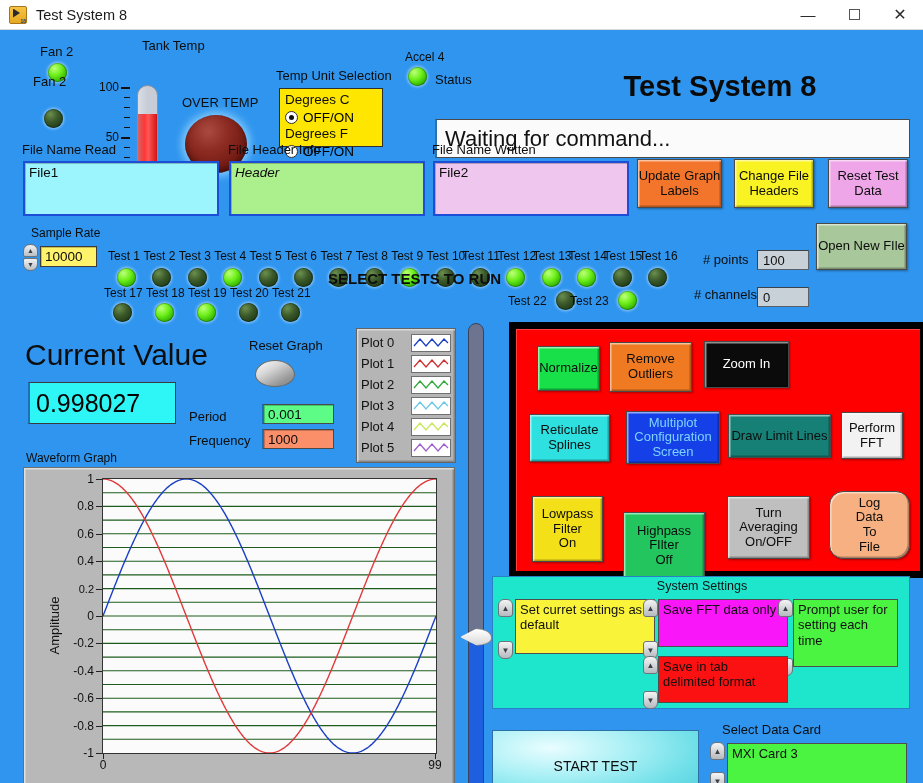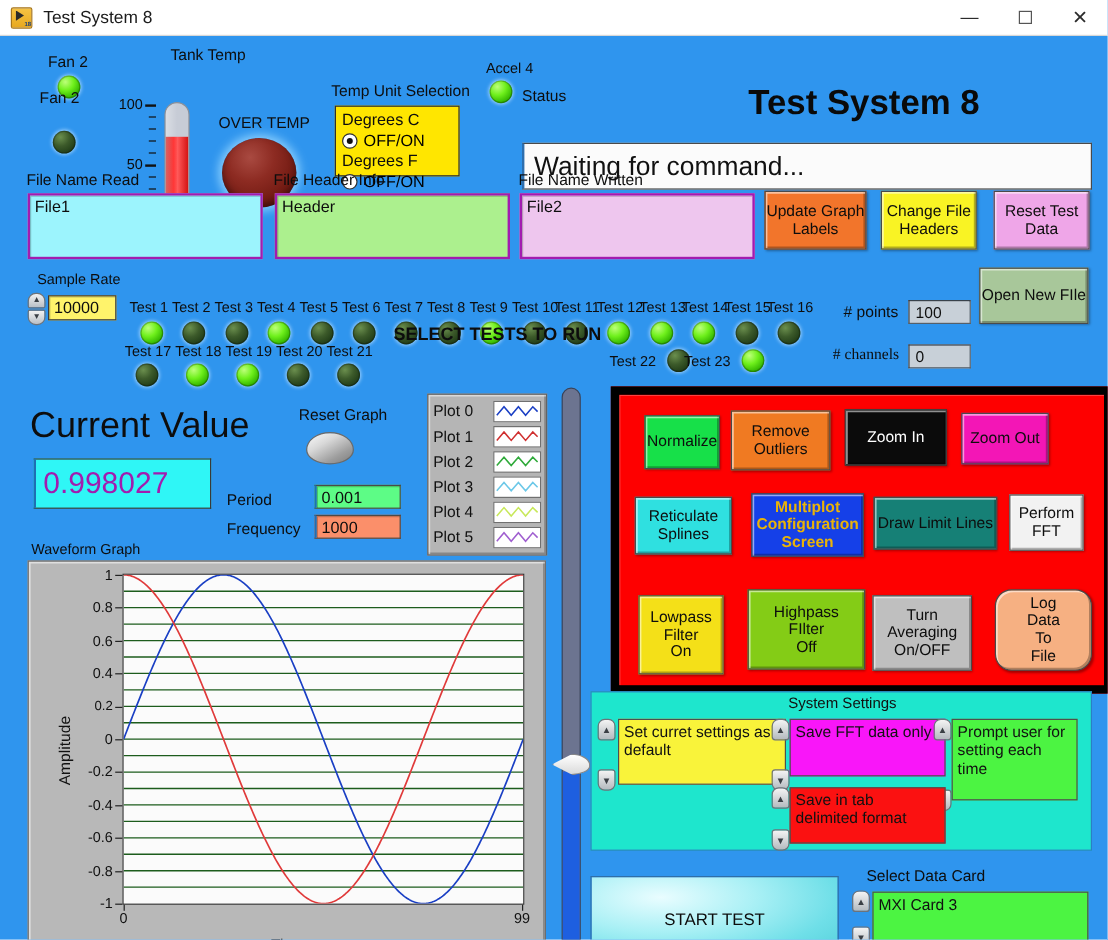--- a/index.html
+++ b/index.html
@@ -112,21 +112,21 @@
     content:""; position:absolute; left:2.5px; top:2.5px; width:5px; height:5px;
     border-radius:50%; background:#111;
   }
 
   
   .tbox{
     position:absolute; border:1px solid #4a4a4a;
     box-shadow:inset 1px 1px 0 rgba(0,0,0,.22);
     font-size:13.5px; color:#0d0d0d; padding:2px 4px; overflow:hidden;
   }
-  .tbox.outlined{ border:2px solid #a21caf; }
+  .tbox.outlined{ border:2px solid #1d4ed8; }
 
   .status-box{
     position:absolute; left:435px; top:89px; width:475px; height:39px;
     background:#fbfbfb; border:1px solid #4a4a4a; border-left:2px solid #2e6fae;
     font-size:22px; color:#111; padding:3px 8px; display:flex; align-items:center;
   }
 
   .big-title{
     position:absolute; left:570px; top:40px; width:300px;
     text-align:center; font-size:29px; font-weight:bold; color:#0a0a0a;
@@ -173,21 +173,21 @@
     font-size:8px; color:#3a3f45;
   }
 
   
   .cv-title{
     position:absolute; left:25px; top:308px; font-size:30px; color:#0d0d0d;
   }
   .cv-box{
     position:absolute; left:28px; top:352px; width:148px; height:42px;
     background:#2ff6f6; border:1px solid #3a3a3a; border-left:2px solid #1f6fb4;
-    font-size:25px; color:#a21caf; display:flex; align-items:center; padding-left:6px;
+    font-size:25px; color:#000000; display:flex; align-items:center; padding-left:6px;
   }
 
   
   .knob{
     position:absolute; left:255px; top:330px; width:40px; height:30px;
   }
   .knob .cap{
     position:absolute; left:0; top:0; width:40px; height:27px;
     background:linear-gradient(150deg,#fcfcfc 0%,#d8d8d8 35%,#9d9d9d 72%,#7d7d7d 100%);
     border:1px solid #6a6a6a; border-radius:50% 50% 50% 50% / 55% 55% 45% 45%;
@@ -356,21 +356,21 @@
     <div class="lbl lbl-sm" style="left:405px; top:20px;">Accel 4</div>
     <div class="led on" style="left:408px; top:37px;"></div>
     <div class="lbl" style="left:435px; top:42px;">Status</div>
     <div class="big-title">Test System 8</div>
     <div class="status-box">Waiting for command...</div>
 
     <div class="lbl" style="left:22px; top:112px;">File Name Read</div>
     <div class="tbox outlined" style="left:23px; top:131px; width:196px; height:55px; background:#9cf4fd;">File1</div>
 
     <div class="lbl" style="left:228px; top:112px;">File Header Info</div>
-    <div class="tbox outlined" style="left:229px; top:131px; width:196px; height:55px; background:#acf08e;">Header</div>
+    <div class="tbox outlined" style="left:229px; top:131px; width:196px; height:55px; background:#acf08e;font-style:italic;">Header</div>
 
     <div class="lbl" style="left:432px; top:112px;">File Name Written</div>
     <div class="tbox outlined" style="left:433px; top:131px; width:196px; height:55px; background:#eec6ee;">File2</div>
 
     <div class="btn3d" style="left:637px; top:129px; width:85px; height:49px; background:#f2752b;">Update Graph
 Labels</div>
     <div class="btn3d" style="left:734px; top:129px; width:80px; height:49px; background:#f9f324;">Change File
 Headers</div>
     <div class="btn3d" style="left:828px; top:129px; width:80px; height:49px; background:#efa6e8;">Reset Test
 Data</div>
@@ -378,21 +378,21 @@
 
     <div class="lbl lbl-sm" style="left:31px; top:196px;">Sample Rate</div>
     <div class="spin" style="left:23px; top:214px;">
       <div class="up">▲</div>
       <div class="dn">▼</div>
     </div>
     <div class="tbox" style="left:40px; top:216px; width:57px; height:21px; background:#fff36b; border:1px solid #3b3b3b;">10000</div>
 
     <div class="lbl" style="left:703px; top:222px;"># points</div>
     <div class="numbox" style="left:757px; top:220px; width:52px; height:20px;">100</div>
-    <div class="lbl" style="left:694px; top:257px;font-family:Liberation Serif, serif;"># channels</div>
+    <div class="lbl" style="left:694px; top:257px;"># channels</div>
     <div class="numbox" style="left:757px; top:257px; width:52px; height:20px;">0</div>
 
     <div id="tests-row1">
         <div class="lbl lbl-sm" style="left: 108px; top: 219px;">Test 1</div>
         <div class="led on" style="left: 117px; top: 238px;"></div>
         <div class="lbl lbl-sm" style="left: 143.4px; top: 219px;">Test 2</div>
         <div class="led off" style="left: 152.4px; top: 238px;"></div>
         <div class="lbl lbl-sm" style="left: 178.8px; top: 219px;">Test 3</div>
         <div class="led off" style="left: 187.8px; top: 238px;"></div>
         <div class="lbl lbl-sm" style="left: 214.2px; top: 219px;">Test 4</div>
@@ -560,35 +560,34 @@
       <div class="track"></div>
       <div class="fill" style="height:160px;"></div>
       <div class="thumb" style="top:305px;"></div>
     </div>
 
     <div class="redpanel">
       <div class="btn3d" style="left:21px; top:17px; width:63px; height:45px; background:#17e049;">Normalize</div>
       <div class="btn3d" style="left:93px; top:13px; width:83px; height:50px; background:#f07a22;">Remove
 Outliers</div>
       <div class="btn3d" style="left:188px; top:12px; width:85px; height:47px; background:#0b0b0b; color:#fff;">Zoom In</div>
-      <div class="btn3d" style="left:285px; top:15px; width:73px; height:43px; background:#f316b6;">Zoom Out</div>
 
       <div class="btn3d" style="left:13px; top:85px; width:81px; height:48px; background:#2fe0e0;">Reticulate
 Splines</div>
-      <div class="btn3d" style="left:110px; top:82px; width:94px; height:53px; background:#1540e8; color:#eab308;font-weight:bold;">Multiplot
+      <div class="btn3d" style="left:110px; top:82px; width:94px; height:53px; background:#1540e8; color:#7dd3fc;">Multiplot
 Configuration
 Screen</div>
       <div class="btn3d" style="left:212px; top:85px; width:103px; height:44px; background:#168076;">Draw Limit Lines</div>
       <div class="btn3d" style="left:325px; top:83px; width:62px; height:47px; background:#f2f2f2;">Perform
 FFT</div>
 
       <div class="btn3d" style="left:16px; top:167px; width:71px; height:66px; background:#f4e018;">Lowpass
 Filter
 On</div>
-      <div class="btn3d" style="left:107px; top:162px; width:98px; height:67px; background:#84cc16;">Highpass
+      <div class="btn3d" style="left:107px; top:183px; width:82px; height:67px; background:#22c55e;">Highpass
 FIlter
 Off</div>
       <div class="btn3d" style="left:211px; top:167px; width:83px; height:63px; background:#bfbfbf;">Turn
 Averaging
 On/OFF</div>
       <div class="btn3d" style="left:313px; top:162px; width:81px; height:68px; background:#f6b082;border-radius:14px;">Log
 Data
 To
 File</div>
     </div>

